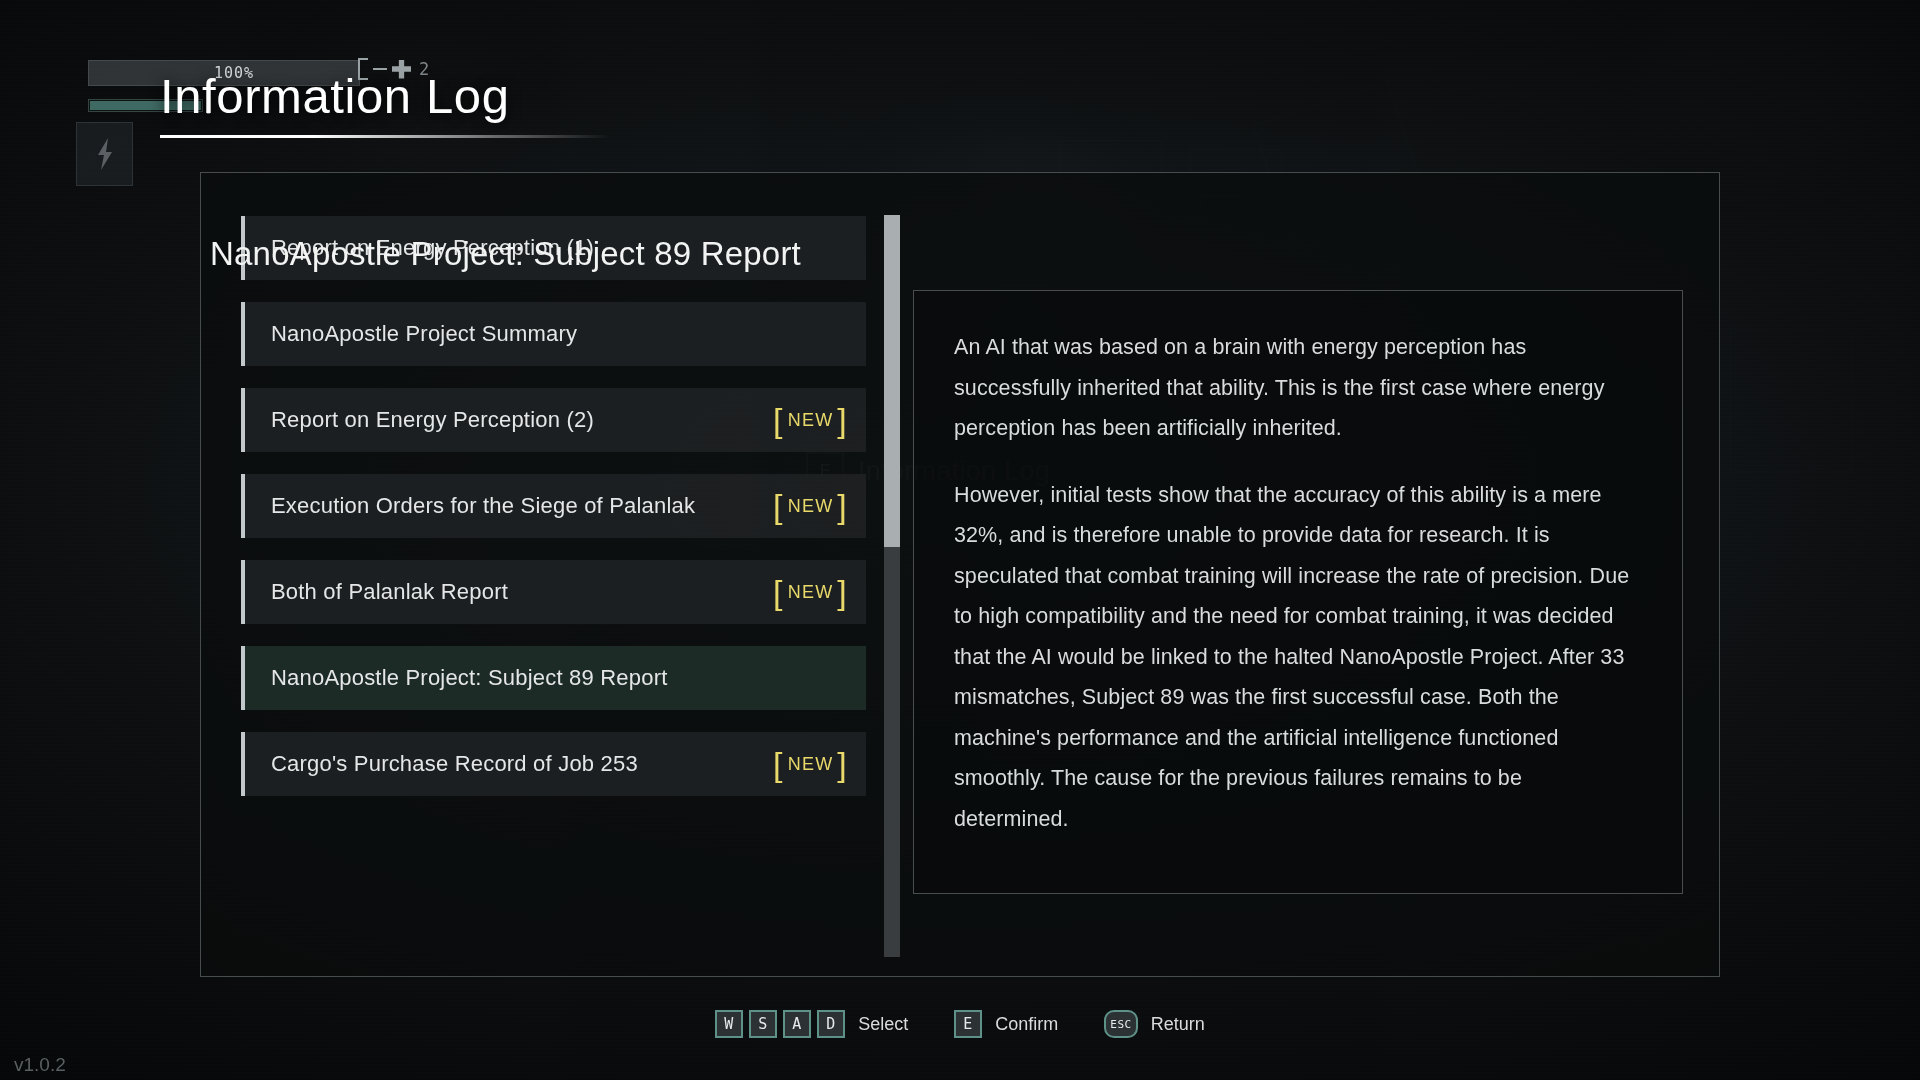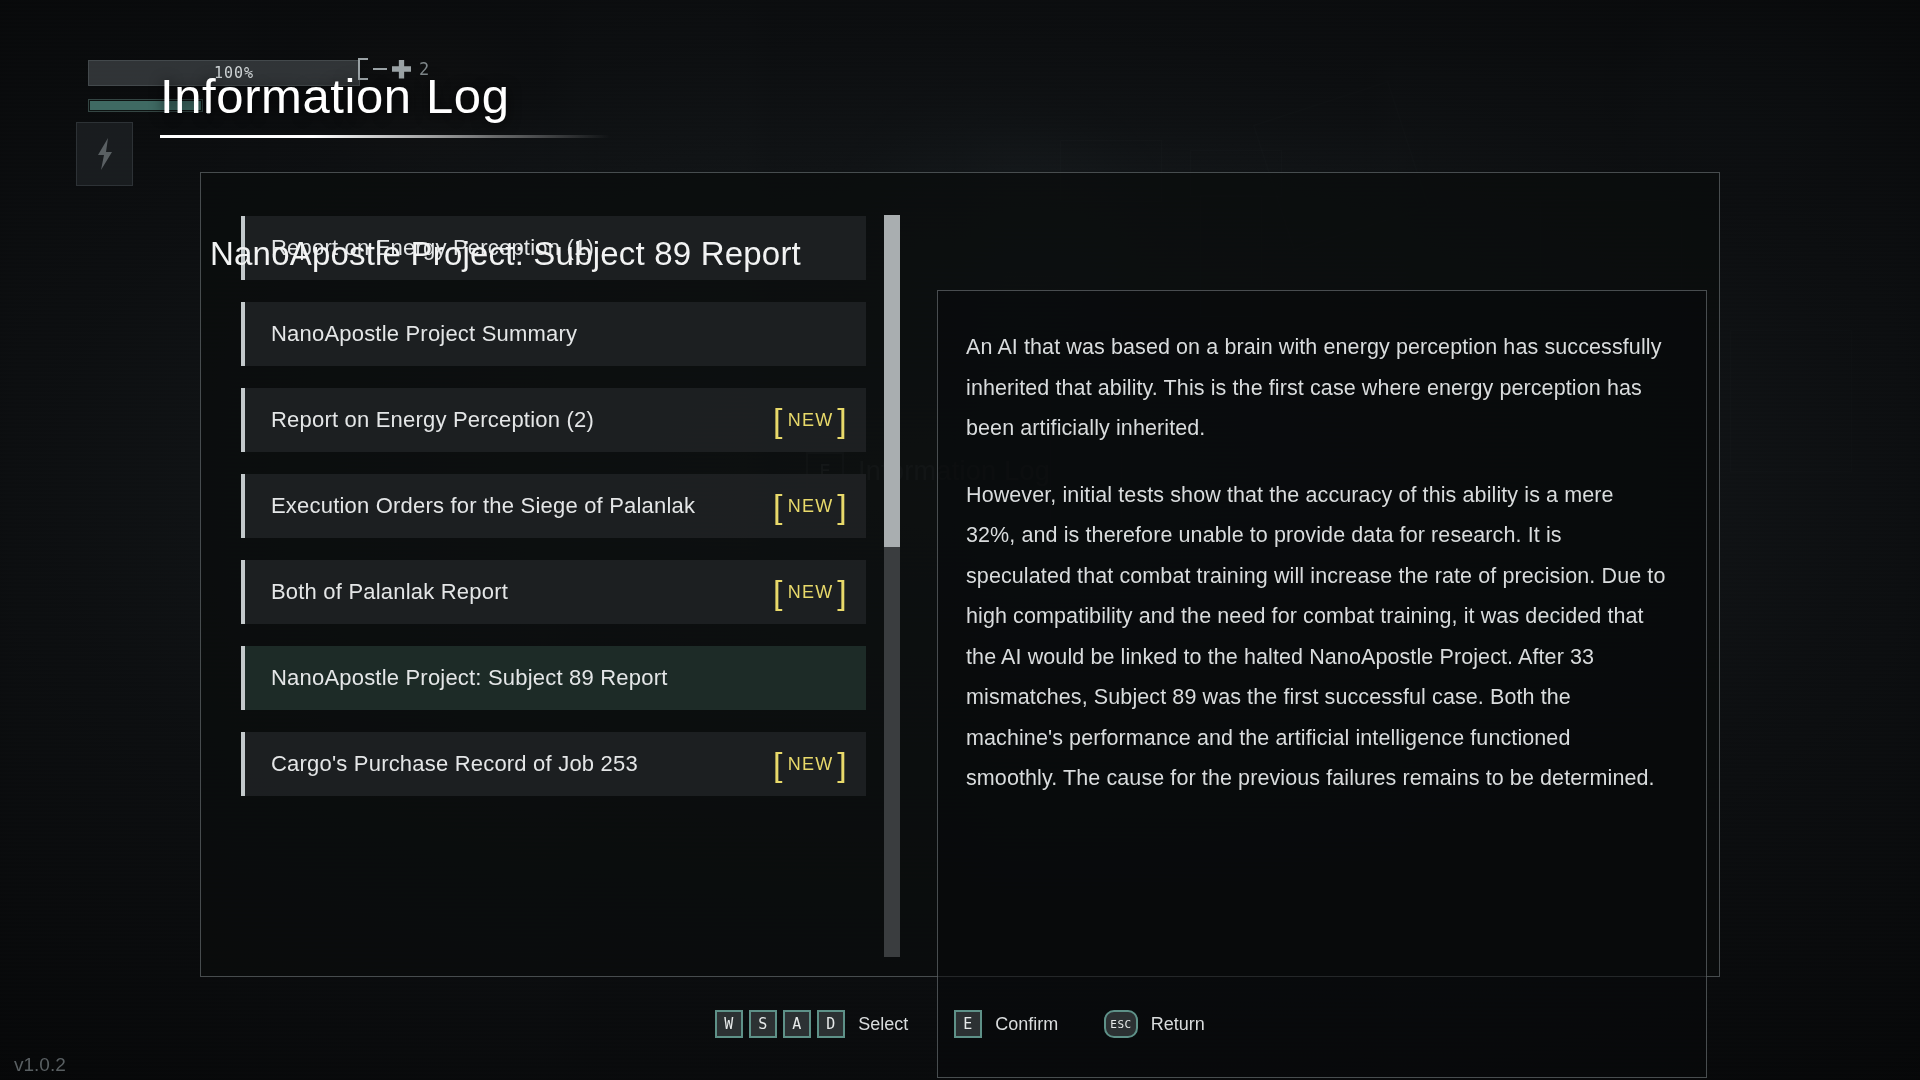--- a/index.html
+++ b/index.html
@@ -74,23 +74,23 @@
   .log-item.selected{background:#1d2b27;}
   .log-item.selected::before{background:#c3c9cb;}
   .log-label{font-size:22px;color:#e4e6e7;font-weight:400;letter-spacing:.2px;flex:1;white-space:nowrap;}
   .badge-new{display:flex;align-items:center;gap:4px;color:#e8d96a;font-size:18px;letter-spacing:1.2px;}
   .badge-brk{font-size:34px;line-height:1;font-weight:300;color:#e8d96a;}
 
   
   #scroll-track{position:absolute;left:884px;top:215px;width:16px;height:742px;background:#3a3d3f;z-index:4;}
   #scroll-thumb{position:absolute;left:0;top:0;width:16px;height:332px;background:#a9aeb0;}
   #detail-title{position:absolute;left:210px;top:235px;font-size:33px;color:#f2f3f3;letter-spacing:.2px;white-space:nowrap;z-index:5;}
-  #detail-box{position:absolute;left:913px;top:290px;width:770px;height:788px;
+  #detail-box{position:absolute;left:913px;top:290px;width:770px;height:604px;
     border:1px solid rgba(125,133,137,.55);box-sizing:border-box;
-    background:rgba(8,10,11,.55);padding:36px 40px 0 28px;z-index:4;margin-left:24px;}
+    background:rgba(8,10,11,.55);padding:36px 40px 0 40px;z-index:4;}
   #detail-box p{margin:0 0 26px 0;font-size:21.5px;line-height:40.5px;color:#d9dcdd;letter-spacing:.1px;}
 
   
   #hints{position:absolute;left:0;right:0;bottom:42px;display:flex;justify-content:center;
     align-items:center;gap:46px;z-index:5;}
   .hint{display:flex;align-items:center;gap:9px;}
   .keycap{min-width:28px;height:28px;border:2px solid #5e9188;background:#2c3133;
     display:flex;align-items:center;justify-content:center;box-sizing:border-box;padding:0 5px;
     font-family:"DejaVu Sans Mono", monospace;font-size:15px;color:#e7eaea;letter-spacing:1px;}
   .keycap.wide{font-size:11px;letter-spacing:.5px;padding:0 4px;border-radius:10px;}

